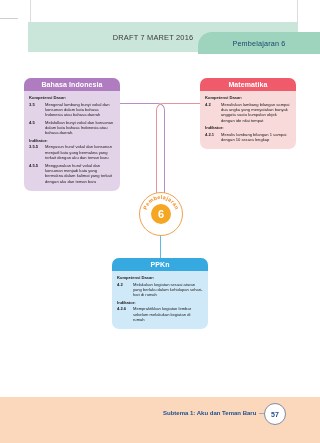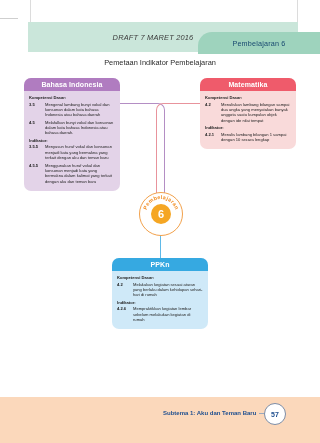--- a/index.html
+++ b/index.html
@@ -11,21 +11,21 @@
   .page{position:absolute;inset:0;background:#ffffff;}
 
   
   .hdr-band{
     position:absolute;left:28px;top:22px;width:270px;height:30px;
     background:#cae6da;
   }
   .hdr-draft{
     position:absolute;left:28px;top:22px;width:250px;height:30px;
     display:flex;align-items:center;justify-content:center;
-    font-size:7.4px;color:#3a3a3a;letter-spacing:.2px;font-style:italic;
+    font-size:7.4px;color:#3a3a3a;letter-spacing:.2px;
   }
   .hdr-tab{
     position:absolute;left:198px;top:32px;width:122px;height:22px;
     background:#9ed3bd;border-top-left-radius:14px;
     display:flex;align-items:center;justify-content:center;
   }
   .hdr-tab span{font-size:7.2px;color:#17486f;font-weight:normal;letter-spacing:.2px;}
 
   .page-title{
     position:absolute;left:0;top:58px;width:320px;text-align:center;
@@ -118,21 +118,20 @@
   <div class="edge-tl"></div>
   <div class="edge-tr"></div>
   <div class="edge-br"></div>
 
   <div class="hdr-band"></div>
   <div class="hdr-draft">DRAFT 7 MARET 2016</div>
   <div class="hdr-tab">
     <span>Pembelajaran 6</span>
   </div>
 
-  <div class="page-title">Pemetaan Indikator Pembelajaran</div>
 
   <div class="conn-left-stub"></div>
   <div class="conn-left"></div>
   <div class="conn-right-stub"></div>
   <div class="conn-right"></div>
   <div class="conn-down"></div>
 
   <div class="card" id="card-bi">
     <div class="card-hd">Bahasa Indonesia</div>
     <div class="card-bd">

